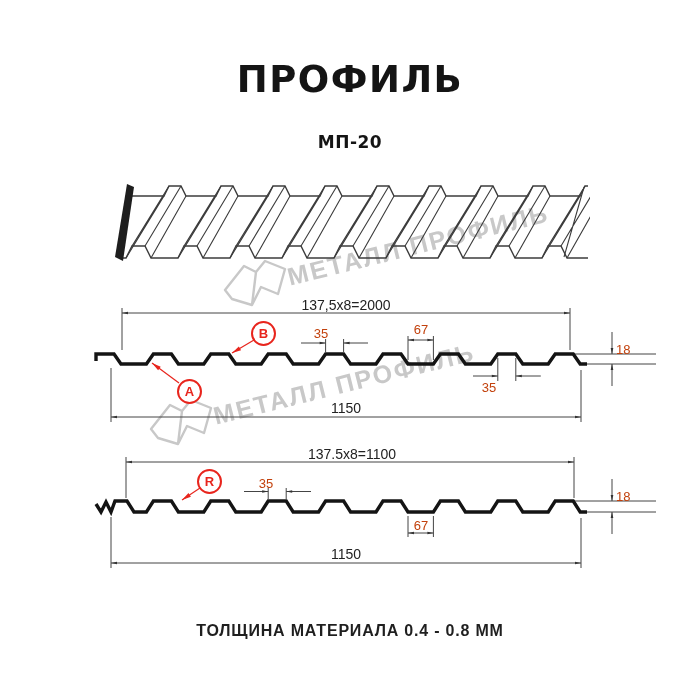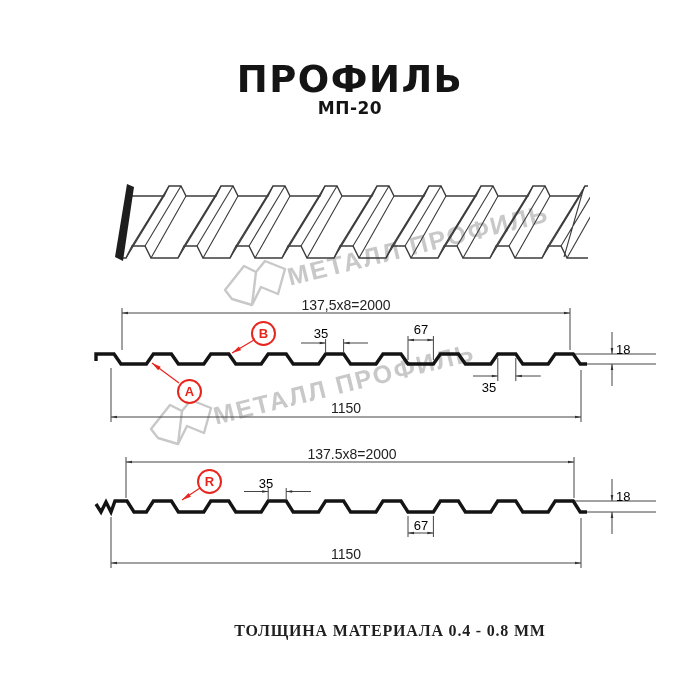--- a/index.html
+++ b/index.html
@@ -3,24 +3,24 @@
 <meta charset="utf-8">
 <style>
   html,body{margin:0;padding:0;background:#fff;}
   #stage{position:relative;width:700px;height:700px;background:#ffffff;overflow:hidden;
          font-family:"Liberation Sans",sans-serif;}
   .abs{position:absolute;}
   .ctr{transform:translateX(-50%);}
   .title{font-family:"DejaVu Sans",sans-serif;font-weight:bold;font-size:37px;
          letter-spacing:1.5px;color:#141414;white-space:nowrap;}
   .subtitle{font-family:"DejaVu Sans",sans-serif;font-weight:bold;font-size:17px;
-         letter-spacing:.5px;color:#141414;white-space:nowrap;}
-  .footer{font-family:Liberation Serif, serif;font-weight:bold;font-size:16px;
-         letter-spacing:.8px;color:#1f1f1f;white-space:nowrap;margin-left:40px;}
-  .dim{font-size:13px;color:#000000;white-space:nowrap;}
+         letter-spacing:.5px;color:#141414;white-space:nowrap;margin-top:34px;}
+  .footer{font-family:Liberation Sans, sans-serif;font-weight:bold;font-size:16px;
+         letter-spacing:.8px;color:#1f1f1f;white-space:nowrap;}
+  .dim{font-size:13px;color:#c2410c;white-space:nowrap;}
   .dim-lg{font-size:14px;color:#222;white-space:nowrap;}
   .wm{font-weight:bold;font-size:25px;letter-spacing:2px;color:#c8c8c8;white-space:nowrap;
       transform-origin:left center;transform:rotate(-14deg);z-index:1;}
   .redcircle{width:21px;height:21px;border:2px solid #e8251d;border-radius:50%;
       background:#fff;display:flex;align-items:center;justify-content:center;
       font-weight:bold;font-size:13px;color:#e8251d;z-index:4;}
   svg{display:block;}
   #lineart{z-index:2;}
   .lbl{z-index:3;}
   .wmlogo{z-index:1;}
@@ -113,21 +113,21 @@
     </g>
   </svg>
 
   <div class="abs ctr dim-lg lbl" style="left:346px;top:297px;">137,5x8=2000</div>
   <div class="abs ctr dim lbl" style="left:321px;top:326px;">35</div>
   <div class="abs ctr dim lbl" style="left:421px;top:322px;">67</div>
   <div class="abs ctr dim lbl" style="left:489px;top:380px;">35</div>
   <div class="abs dim lbl" style="left:616px;top:342px;">18</div>
   <div class="abs ctr dim-lg lbl" style="left:346px;top:400px;">1150</div>
 
-  <div class="abs ctr dim-lg lbl" style="left:352px;top:446px;">137.5x8=2000</div>
+  <div class="abs ctr dim-lg lbl" style="left:352px;top:446px;">137.5x8=1100</div>
   <div class="abs ctr dim lbl" style="left:266px;top:476px;">35</div>
   <div class="abs ctr dim lbl" style="left:421px;top:518px;">67</div>
   <div class="abs dim lbl" style="left:616px;top:489px;">18</div>
   <div class="abs ctr dim-lg lbl" style="left:346px;top:546px;">1150</div>
 
   <div class="abs redcircle" style="left:177px;top:379px;">
       <span>A</span>
     </div>
   <div class="abs redcircle" style="left:251px;top:321px;">
       <span>B</span>

